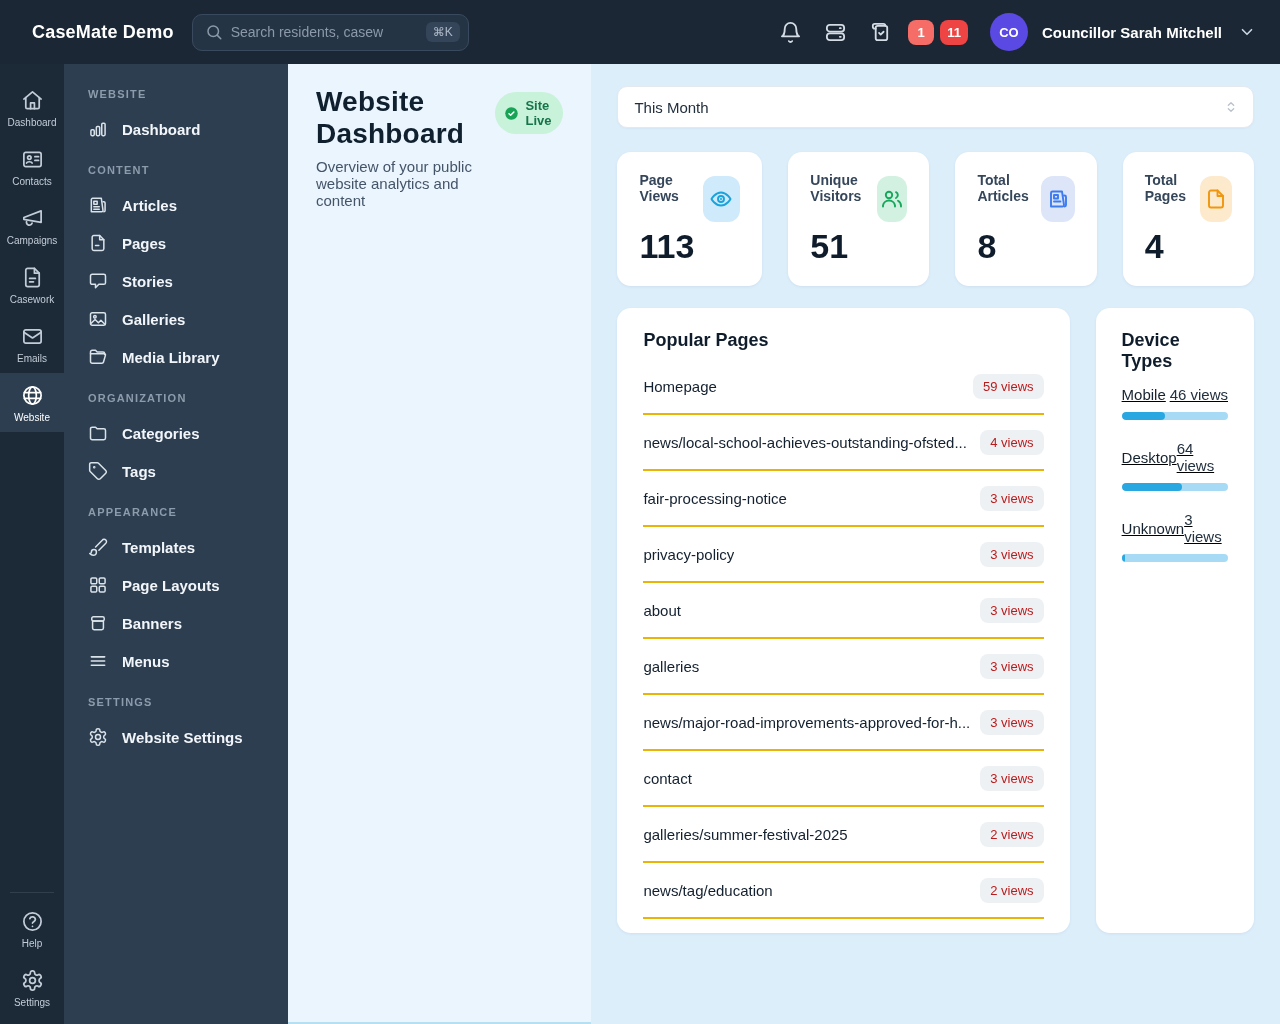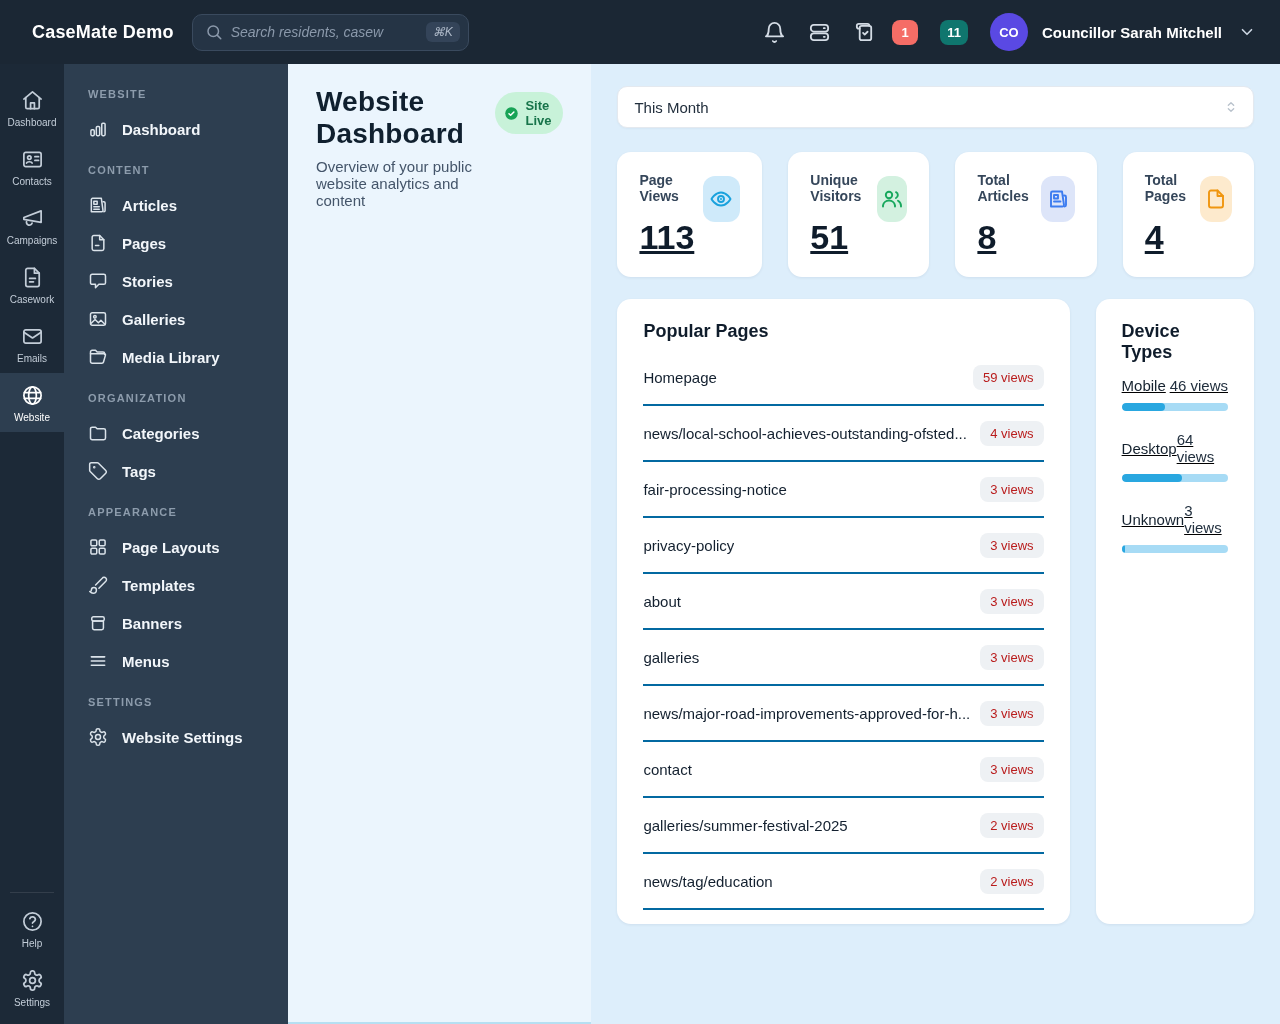--- a/index.html
+++ b/index.html
@@ -1,29 +1,29 @@
 <!DOCTYPE html>
 <html><head>
 <meta charset="utf-8">
 <style>
   * { margin:0; padding:0; box-sizing:border-box; }
   html,body { width:1280px; height:1024px; overflow:hidden; font-family:"Liberation Sans", sans-serif; background:#ddeefb; }
 
   
   .topbar { height:64px; background:#1b2734; display:flex; align-items:center; padding:0 24px 0 32px; gap:18px; }
   .logo { color:#ffffff; font-size:18px; font-weight:700; letter-spacing:.2px; white-space:nowrap; }
-  .searchbox { width:277px; height:37px; background:#253445; border:1px solid #3a4a5e; border-radius:10px; display:flex; align-items:center; padding:0 8px 0 12px; gap:8px;font-style:italic; }
+  .searchbox { width:277px; height:37px; background:#253445; border:1px solid #3a4a5e; border-radius:10px; display:flex; align-items:center; padding:0 8px 0 12px; gap:8px; }
   .searchbox .ph { flex:1; color:#8b99ab; font-size:14px; white-space:nowrap; overflow:hidden; }
   .kbd { background:#344459; color:#aeb9c8; font-size:12px; border-radius:6px; padding:3px 7px; }
   .top-right { margin-left:auto; display:flex; align-items:center; gap:22px; }
   .top-icon { color:#d4dce5; display:flex; }
   .pillbadges { display:flex; gap:6px; margin-left:-6px; }
   .pill { min-width:26px; height:25px; border-radius:8px; color:#fff; font-size:13px; font-weight:700; display:flex; align-items:center; justify-content:center; padding:0 7px; }
   .pill.red { background:#f56d66; }
-  .pill.green { background:#0f766e;margin-left:16px; }
+  .pill.green { background:#ef4444; }
   .avatar { width:38px; height:38px; border-radius:50%; background:#5a49e3; color:#fff; font-size:13px; font-weight:700; display:flex; align-items:center; justify-content:center; }
   .username { color:#ffffff; font-size:15px; font-weight:600; margin-left:-8px; }
   .caret { color:#cbd5e1; display:flex; margin-left:-6px; }
 
   
   .shell { display:flex; height:960px; }
 
   
   .rail { width:64px; background:#1c2937; display:flex; flex-direction:column; padding-top:14px; }
   .rail-item { display:flex; flex-direction:column; align-items:center; justify-content:center; gap:5px; padding:11px 0 9px; color:#c3cdd8; cursor:pointer; }
@@ -48,32 +48,32 @@
   .live-badge { margin-left:auto; margin-top:6px; background:#c8f2d9; color:#17744a; font-size:13px; font-weight:600; border-radius:999px; padding:6px 12px 6px 9px; display:flex; align-items:center; gap:6px; }
 
   .content { padding:22px 26px 0 26px; }
 
   .period-select { background:#ffffff; border:1px solid #e4e9ef; border-radius:10px; height:42px; display:flex; align-items:center; padding:0 14px 0 16px; font-size:15px; color:#222f3d; box-shadow:0 1px 2px rgba(20,45,75,.04); cursor:pointer; }
   .period-select .chev { margin-left:auto; color:#b9c2cc; display:flex; }
 
   .stats { display:grid; grid-template-columns:repeat(4,1fr); gap:26px; margin-top:24px; }
   .stat-card { background:#fff; border-radius:14px; padding:20px 22px; display:flex; justify-content:space-between; box-shadow:0 1px 3px rgba(20,45,75,.07); }
   .stat-label { font-size:14px; font-weight:600; color:#35465a; }
-  .stat-value { font-size:34px; font-weight:800; color:#0f1c2b; margin-top:14px;text-decoration:underline; }
+  .stat-value { font-size:34px; font-weight:800; color:#0f1c2b; margin-top:23px; }
   .stat-iconbox { width:46px; height:46px; border-radius:12px; display:flex; align-items:center; justify-content:center; margin-top:4px; }
   .ib-blue { background:#cfeafa; color:#1aa2dd; }
   .ib-green { background:#d3f1e0; color:#16a75c; }
   .ib-indigo { background:#dde5f9; color:#3c7cf0; }
   .ib-orange { background:#fdeacd; color:#f0960f; }
 
   .cols { display:grid; grid-template-columns:1fr 1fr; gap:26px; margin-top:22px; }
   .card { background:#fff; border-radius:14px; padding:22px 26px 14px; box-shadow:0 1px 3px rgba(20,45,75,.07); }
   .card-title { font-size:18px; font-weight:700; color:#0f1c2b; margin-bottom:8px; }
 
-  .pp-row { display:flex; align-items:center; justify-content:space-between; padding:15px 0 14px; border-bottom:2px solid #0369a1; gap:10px; }
+  .pp-row { display:flex; align-items:center; justify-content:space-between; padding:15px 0 14px; border-bottom:2px solid #eab308; gap:10px; }
   .pp-name { font-size:15px; color:#13202f; white-space:nowrap; overflow:hidden; text-overflow:ellipsis; }
   .views-badge { background:#eef1f4; color:#b91c1c; font-size:13px; border-radius:8px; padding:5px 10px; white-space:nowrap; flex:none; }
 
   .dev-item { margin-top:14px; }
   .dev-head { display:flex; justify-content:space-between; align-items:center; margin-bottom:9px;text-decoration:underline; }
   .dev-label { font-size:15px; font-weight:500; color:#15222f; }
   .dev-views { font-size:15px; color:#22303f; }
   .dev-track { height:8px; border-radius:5px; background:#a7dbf5; overflow:hidden; }
   .dev-fill { height:100%; border-radius:5px; background:#29a7e0; width:0; }
 
@@ -299,37 +299,37 @@
             <path d="M12.6 2.6A2 2 0 0 0 11.2 2H4a2 2 0 0 0-2 2v7.2a2 2 0 0 0 .6 1.4l8.7 8.7a2.4 2.4 0 0 0 3.4 0l6.6-6.6a2.4 2.4 0 0 0 0-3.4z"></path>
             <circle cx="7.5" cy="7.5" r=".6"></circle>
           </svg>
         </span>
       <span>Tags</span>
     </div>
 
     <div class="side-title">APPEARANCE</div>
     <div class="side-item">
       <span class="sicon">
+          <svg width="20" height="20" viewBox="0 0 24 24" fill="none" stroke="currentColor" stroke-width="1.8" stroke-linecap="round" stroke-linejoin="round">
+            <path d="m9.1 11.9 8-8.1a2.85 2.85 0 1 1 4 4l-8 8.1"></path>
+            <path d="M7.1 14.9c-1.7 0-3 1.4-3 3 0 1.3-1.1 2-2 2 1.1 1.1 2.5 2 4 2a4 4 0 0 0 4-4c0-1.6-1.4-3-3-3z"></path>
+          </svg>
+        </span>
+      <span>Templates</span>
+    </div>
+    <div class="side-item">
+      <span class="sicon">
           <svg width="20" height="20" viewBox="0 0 24 24" fill="none" stroke="currentColor" stroke-width="1.8" stroke-linejoin="round">
             <rect x="3.5" y="3.5" width="7" height="7" rx="1.5"></rect>
             <rect x="13.5" y="3.5" width="7" height="7" rx="1.5"></rect>
             <rect x="3.5" y="13.5" width="7" height="7" rx="1.5"></rect>
             <rect x="13.5" y="13.5" width="7" height="7" rx="1.5"></rect>
           </svg>
         </span>
       <span>Page Layouts</span>
-    </div>
-    <div class="side-item">
-      <span class="sicon">
-          <svg width="20" height="20" viewBox="0 0 24 24" fill="none" stroke="currentColor" stroke-width="1.8" stroke-linecap="round" stroke-linejoin="round">
-            <path d="m9.1 11.9 8-8.1a2.85 2.85 0 1 1 4 4l-8 8.1"></path>
-            <path d="M7.1 14.9c-1.7 0-3 1.4-3 3 0 1.3-1.1 2-2 2 1.1 1.1 2.5 2 4 2a4 4 0 0 0 4-4c0-1.6-1.4-3-3-3z"></path>
-          </svg>
-        </span>
-      <span>Templates</span>
     </div>
     <div class="side-item">
       <span class="sicon">
           <svg width="20" height="20" viewBox="0 0 24 24" fill="none" stroke="currentColor" stroke-width="1.8" stroke-linecap="round" stroke-linejoin="round">
             <rect x="4.5" y="4.5" width="15" height="5" rx="2"></rect>
             <path d="M5.5 9.5h13V18a2 2 0 0 1-2 2h-9a2 2 0 0 1-2-2z"></path>
           </svg>
         </span>
       <span>Banners</span>
     </div>

